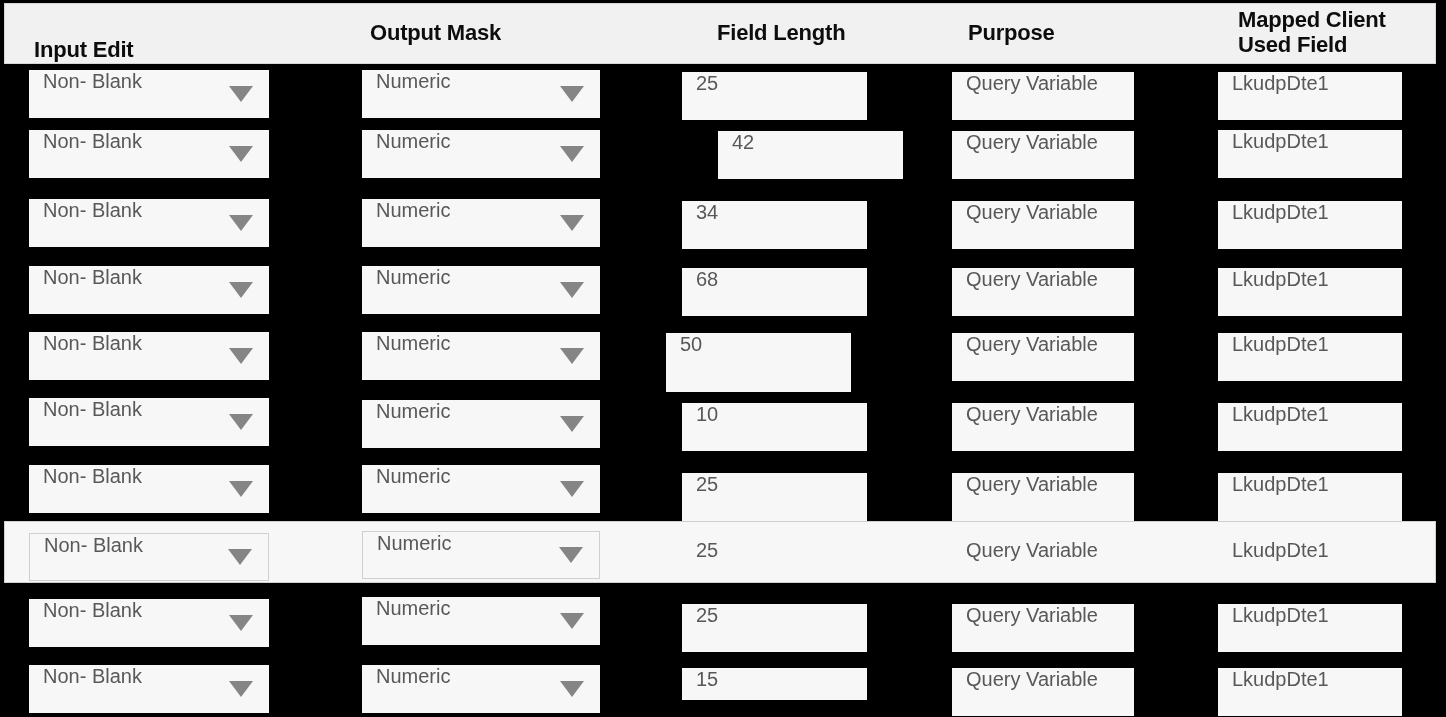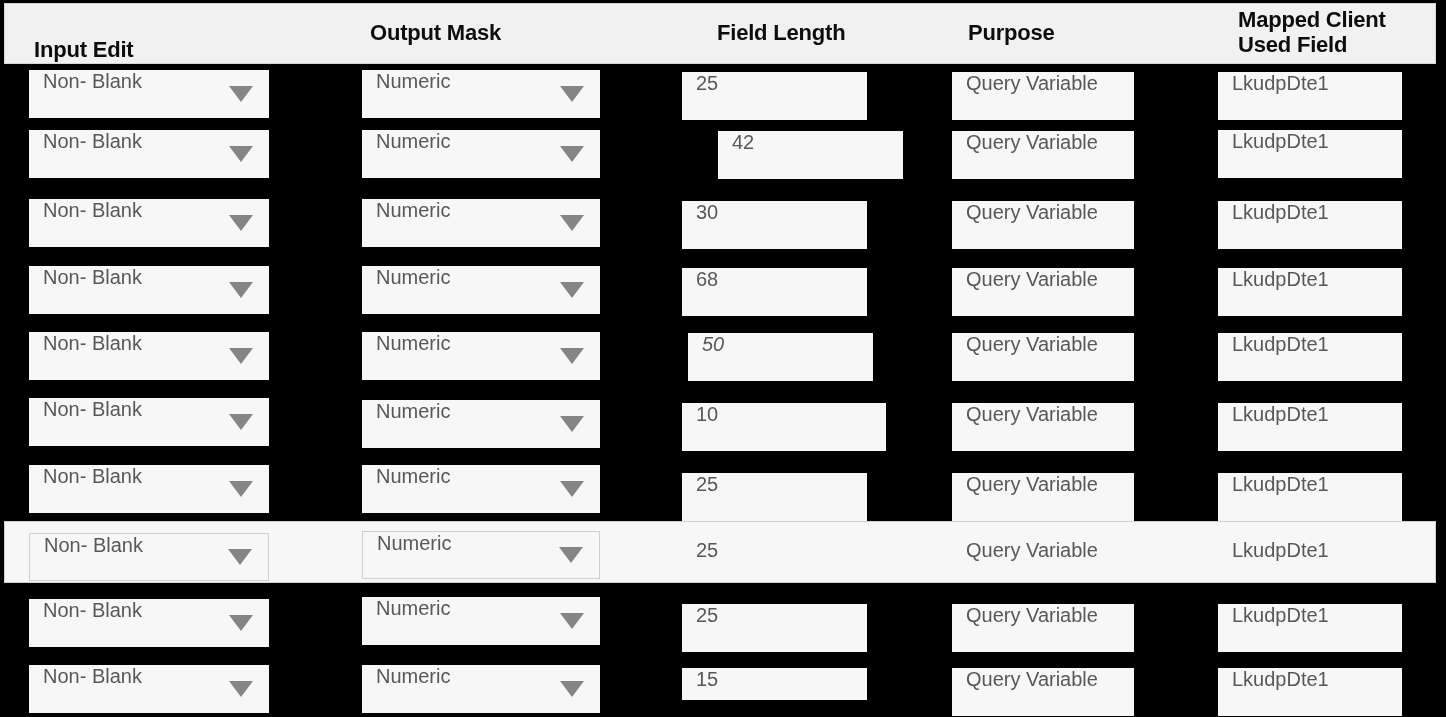--- a/index.html
+++ b/index.html
@@ -126,21 +126,21 @@
       </div>
       <div class="fbox" style="left: 29px; width: 240px; top: 199px; height: 48px;">
         <span>Non- Blank</span>
         <span class="caret"></span>
       </div>
       <div class="fbox" style="left: 362px; width: 238px; top: 199px; height: 48px;">
         <span>Numeric</span>
         <span class="caret"></span>
       </div>
       <div class="fbox" style="left: 682px; width: 185px; top: 201px; height: 48px;">
-        <span>30</span>
+        <span>34</span>
       </div>
       <div class="fbox" style="left: 952px; width: 182px; top: 201px; height: 48px;">
         <span>Query Variable</span>
       </div>
       <div class="fbox" style="left: 1218px; width: 184px; top: 201px; height: 48px;">
         <span>LkudpDte1</span>
       </div>
       <div class="fbox" style="left: 29px; width: 240px; top: 266px; height: 48px;">
         <span>Non- Blank</span>
         <span class="caret"></span>
@@ -159,38 +159,38 @@
         <span>LkudpDte1</span>
       </div>
       <div class="fbox" style="left: 29px; width: 240px; top: 332px; height: 48px;">
         <span>Non- Blank</span>
         <span class="caret"></span>
       </div>
       <div class="fbox" style="left: 362px; width: 238px; top: 332px; height: 48px;">
         <span>Numeric</span>
         <span class="caret"></span>
       </div>
-      <div class="fbox" style="left: 688px; width: 185px; top: 333px; height: 48px; font-style: italic;">
+      <div class="fbox" style="left: 666px; width: 185px; top: 333px; height: 59px;">
         <span>50</span>
       </div>
       <div class="fbox" style="left: 952px; width: 182px; top: 333px; height: 48px;">
         <span>Query Variable</span>
       </div>
       <div class="fbox" style="left: 1218px; width: 184px; top: 333px; height: 48px;">
         <span>LkudpDte1</span>
       </div>
       <div class="fbox" style="left: 29px; width: 240px; top: 398px; height: 48px;">
         <span>Non- Blank</span>
         <span class="caret"></span>
       </div>
       <div class="fbox" style="left: 362px; width: 238px; top: 400px; height: 48px;">
         <span>Numeric</span>
         <span class="caret"></span>
       </div>
-      <div class="fbox" style="left: 682px; width: 204px; top: 403px; height: 48px;">
+      <div class="fbox" style="left: 682px; width: 185px; top: 403px; height: 48px;">
         <span>10</span>
       </div>
       <div class="fbox" style="left: 952px; width: 182px; top: 403px; height: 48px;">
         <span>Query Variable</span>
       </div>
       <div class="fbox" style="left: 1218px; width: 184px; top: 403px; height: 48px;">
         <span>LkudpDte1</span>
       </div>
       <div class="fbox" style="left: 29px; width: 240px; top: 465px; height: 48px;">
         <span>Non- Blank</span>

